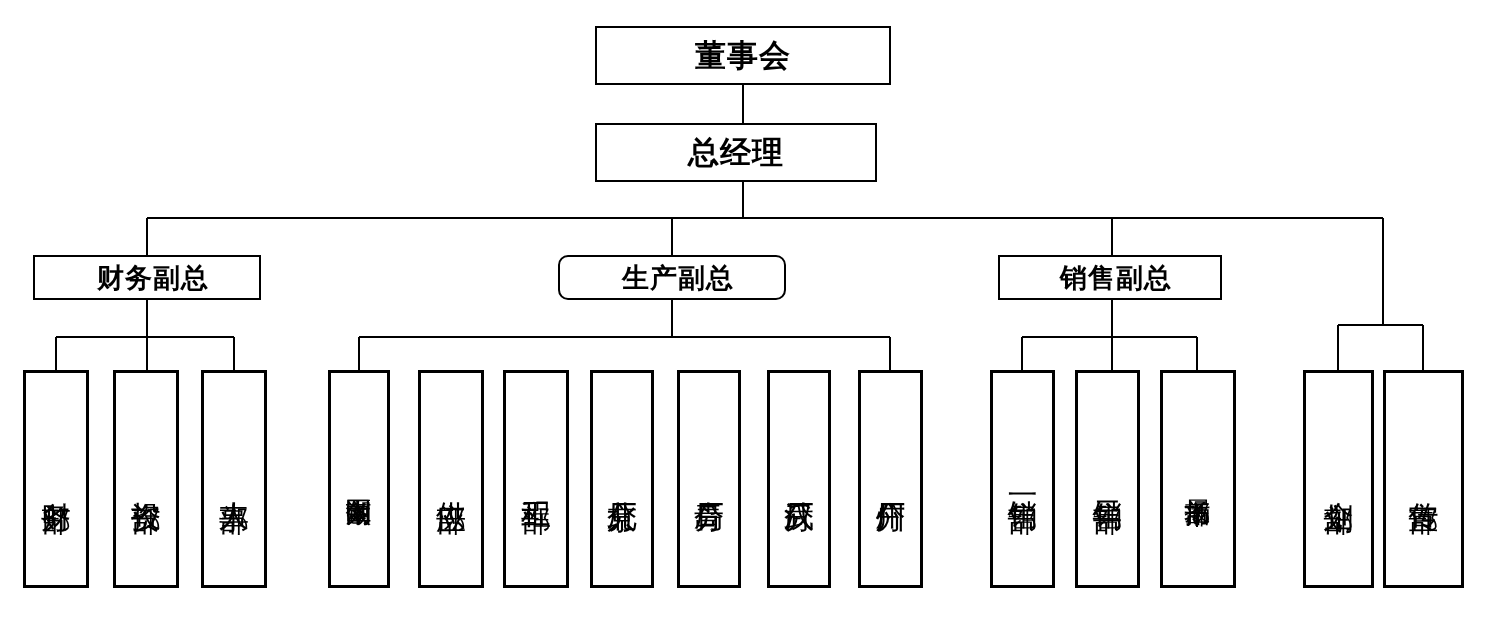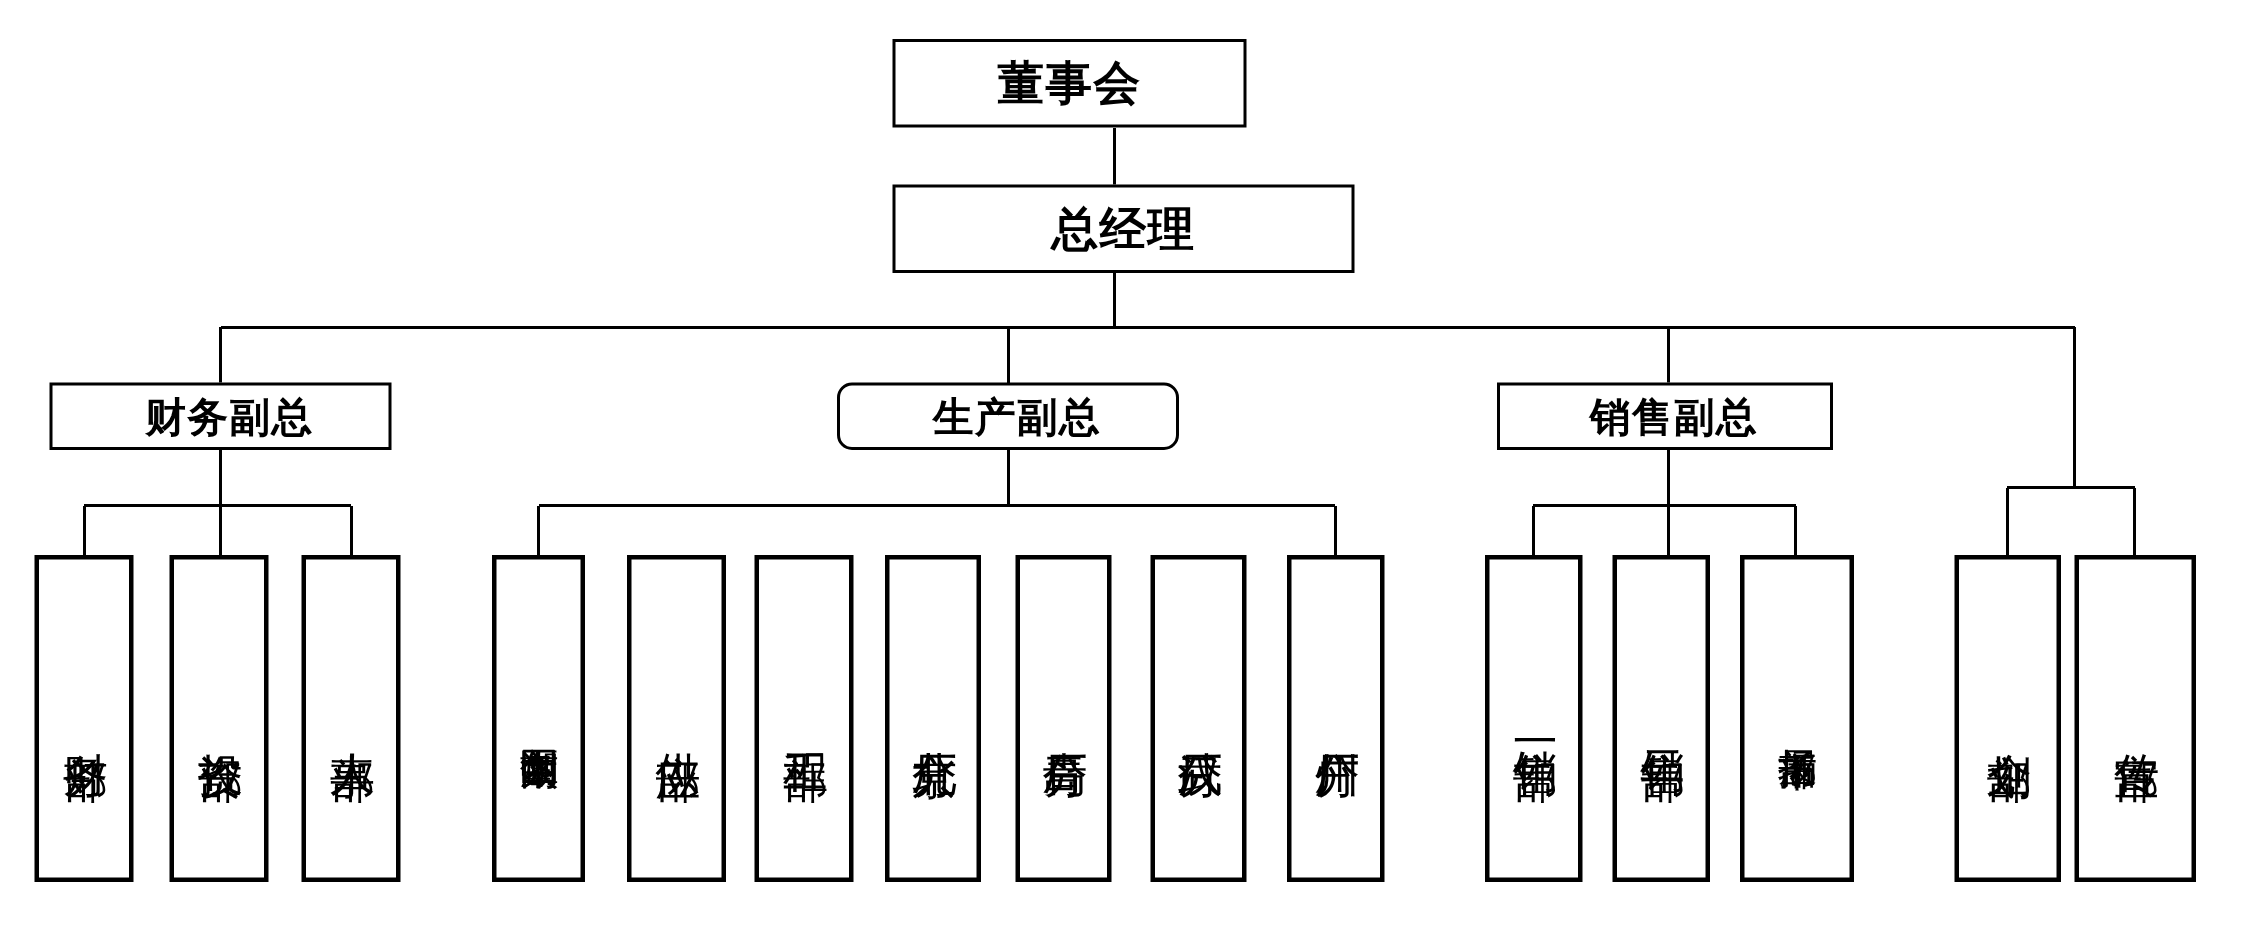--- a/index.html
+++ b/index.html
@@ -101,25 +101,25 @@
       <line x1="1022" y1="337" x2="1197" y2="337"></line>
       <line x1="1022" y1="337" x2="1022" y2="370"></line>
       <line x1="1197" y1="337" x2="1197" y2="370"></line>
 
       <line x1="1338" y1="325" x2="1423" y2="325"></line>
       <line x1="1338" y1="325" x2="1338" y2="370"></line>
       <line x1="1423" y1="325" x2="1423" y2="370"></line>
     </g>
   </svg>
 
-  <div class="node horiz root" style="left:595px; top:26px; width:236px; height:59px;">
+  <div class="node horiz root" style="left:595px; top:26px; width:296px; height:59px;">
     <span>董事会</span>
   </div>
 
-  <div class="node horiz root" style="left:595px; top:123px; width:308px; height:59px;">
+  <div class="node horiz root" style="left:595px; top:123px; width:282px; height:59px;">
     <span>总经理</span>
   </div>
 
   <div class="node horiz lvl2" style="left:33px; top:255px; width:228px; height:45px;">
     <span>财务副总</span>
   </div>
 
   <div class="node horiz lvl2" style="left:558px; top:255px; width:228px; height:45px;border-radius:10px;">
     <span>生产副总</span>
   </div>

